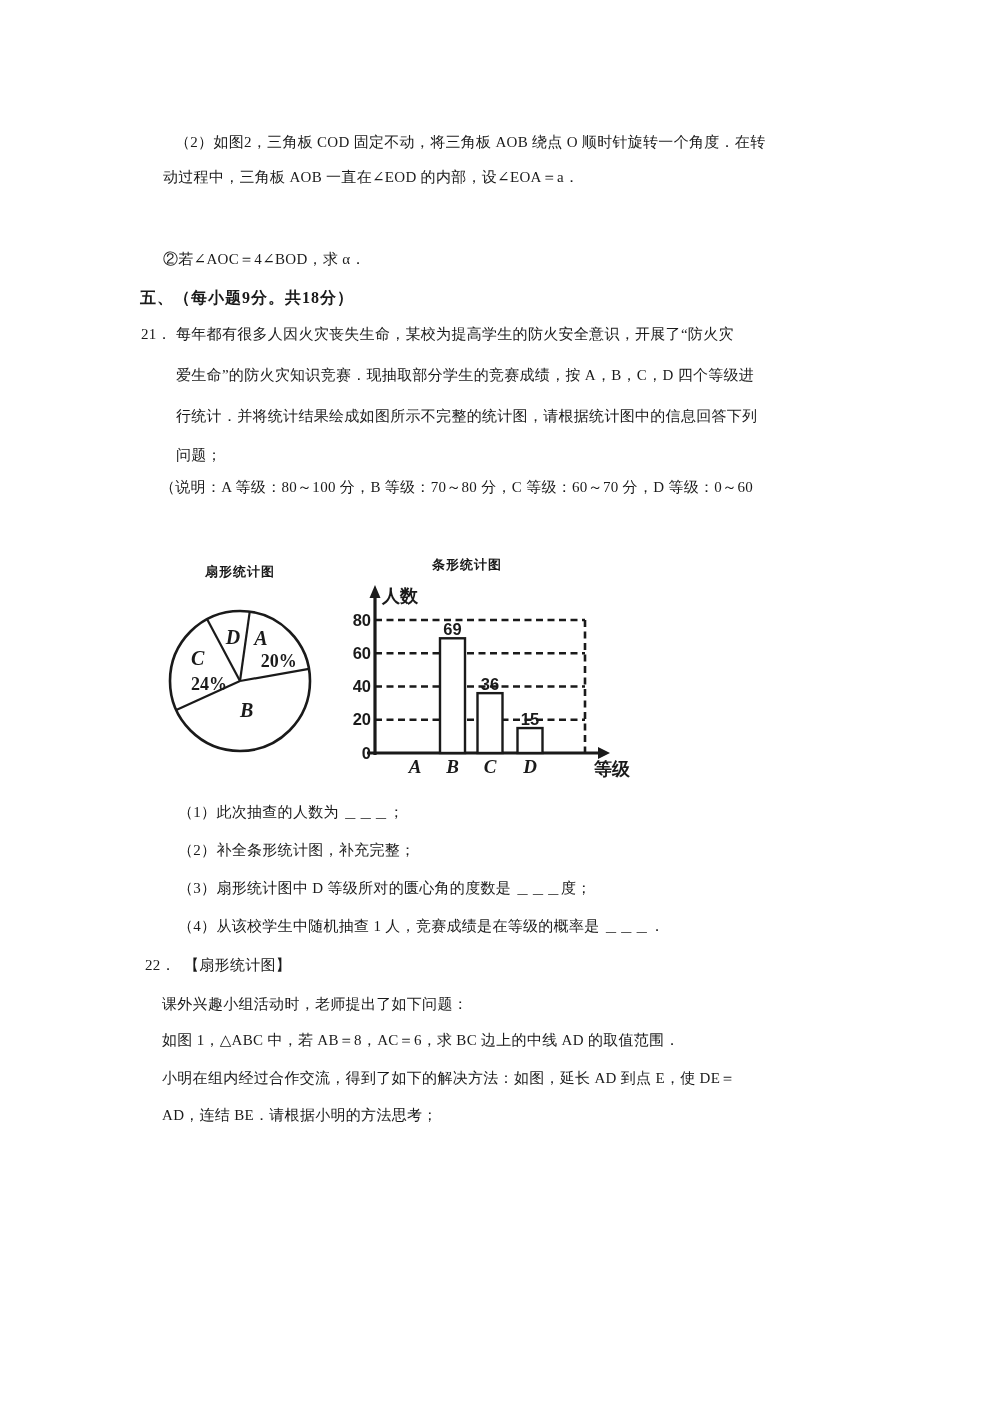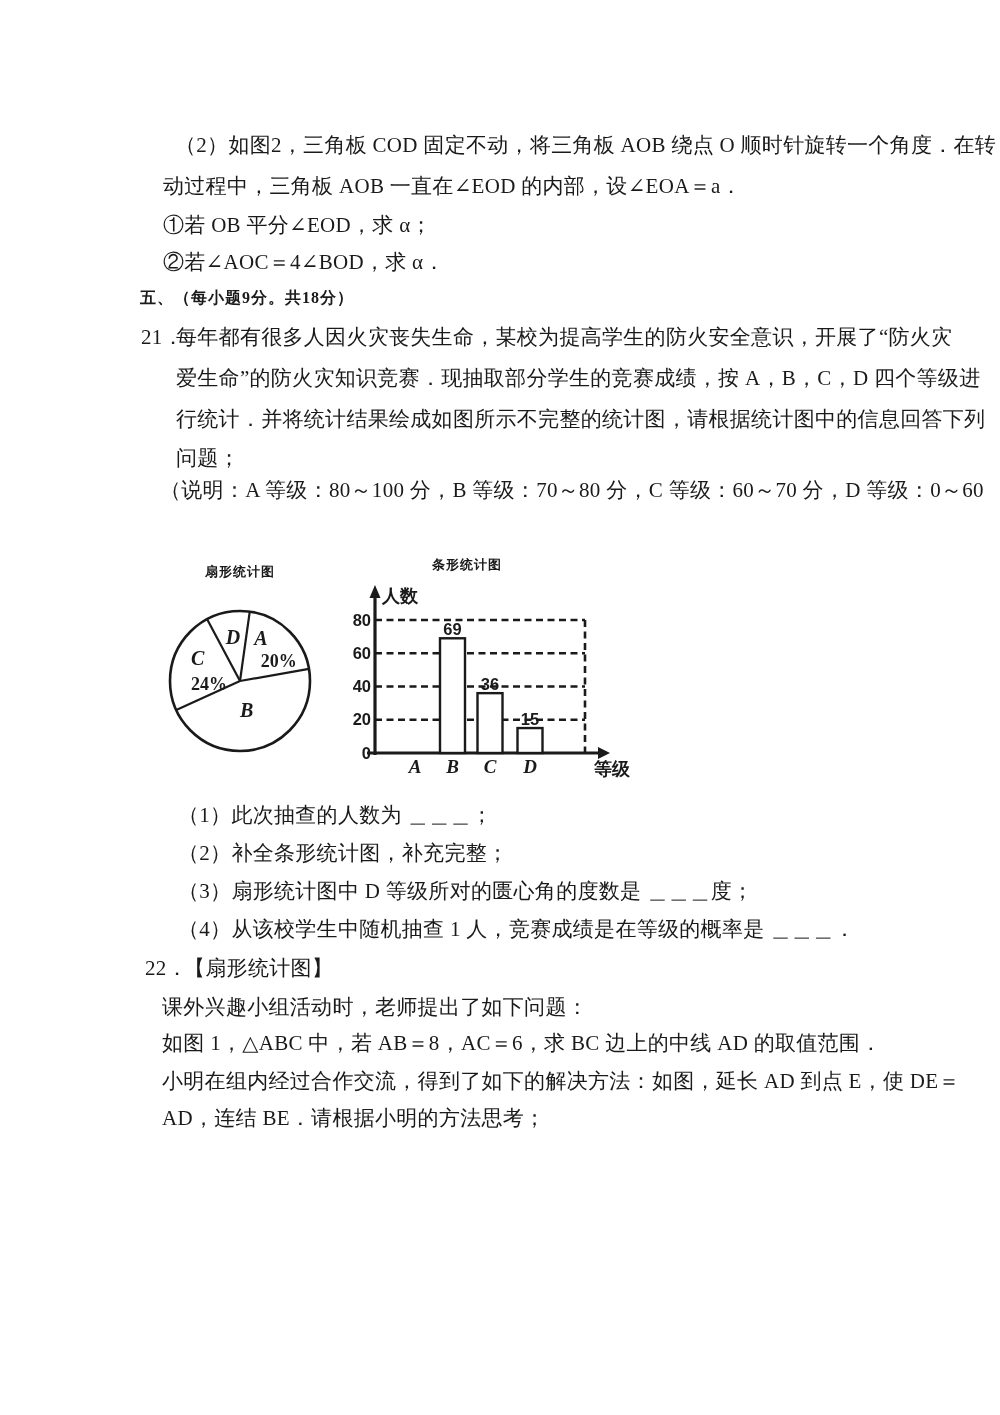--- a/index.html
+++ b/index.html
@@ -2,21 +2,21 @@
 <html><head>
 <meta charset="utf-8">
 <style>
   html,body{margin:0;padding:0;background:#ffffff;}
   .page{
     position:relative;width:1000px;height:1415px;background:#ffffff;
     overflow:hidden;color:#1a1a1a;
     font-family:"Liberation Serif","DejaVu Serif",serif;
   }
   .line{
-    position:absolute;white-space:nowrap;font-size:21px;
+    position:absolute;white-space:nowrap;font-size:15px;
     letter-spacing:0.3px;line-height:1.2;
   }
   .section-head{font-size:16px;font-weight:bold;letter-spacing:1px;}
   .chart-title{
     position:absolute;white-space:nowrap;font-weight:bold;font-size:13px;
     font-family:"Liberation Sans","DejaVu Sans",sans-serif;letter-spacing:1px;
   }
   svg{position:absolute;overflow:visible;}
   .pie-letter{font:italic bold 20px "Liberation Serif",serif;fill:#1a1a1a;}
   .pie-pct{font:bold 18px "Liberation Serif",serif;fill:#1a1a1a;}
@@ -24,22 +24,21 @@
   .bar-tick{font:bold 16.5px "Liberation Sans",sans-serif;fill:#1a1a1a;}
   .bar-cat{font:italic bold 19px "Liberation Serif",serif;fill:#1a1a1a;}
   .bar-axis-label{font:bold 18px "Liberation Sans",sans-serif;fill:#1a1a1a;}
 </style>
 </head>
 <body>
 
 <div class="page">
 
   <div class="line" style="top:133px;left:175px">（2）如图2，三角板 COD 固定不动，将三角板 AOB 绕点 O 顺时针旋转一个角度．在转</div>
-  <div class="line" style="top:174px;left:163px">动过程中，三角板 AOB 一直在∠EOD 的内部，设∠EOA＝a．</div>
-  <div class="line" style="top:213px;left:163px">①若 OB 平分∠EOD，求 α；</div>
+  <div class="line" style="top:168px;left:163px">动过程中，三角板 AOB 一直在∠EOD 的内部，设∠EOA＝a．</div>
   <div class="line" style="top:250px;left:163px">②若∠AOC＝4∠BOD，求 α．</div>
 
   <div class="line section-head" style="top:288px;left:140px">五、（每小题9分。共18分）</div>
 
   <div class="line" style="top:325px;left:141px">21．</div>
   <div class="line" style="top:366px;left:176px">爱生命”的防火灾知识竞赛．现抽取部分学生的竞赛成绩，按 A，B，C，D 四个等级进</div>
   <div class="line" style="top:325px;left:176px">每年都有很多人因火灾丧失生命，某校为提高学生的防火安全意识，开展了“防火灾</div>
   <div class="line" style="top:407px;left:176px">行统计．并将统计结果绘成如图所示不完整的统计图，请根据统计图中的信息回答下列</div>
   <div class="line" style="top:446px;left:176px">问题；</div>
   <div class="line" style="top:478px;left:160px">（说明：A 等级：80～100 分，B 等级：70～80 分，C 等级：60～70 分，D 等级：0～60</div>

